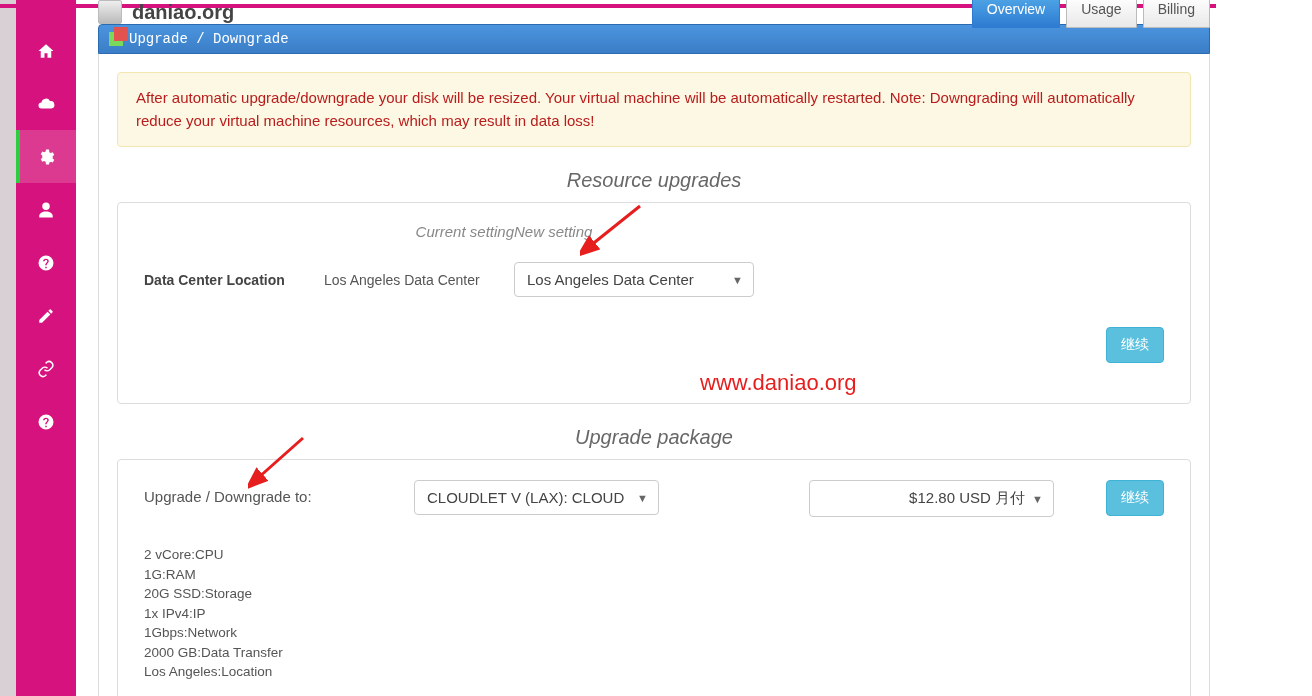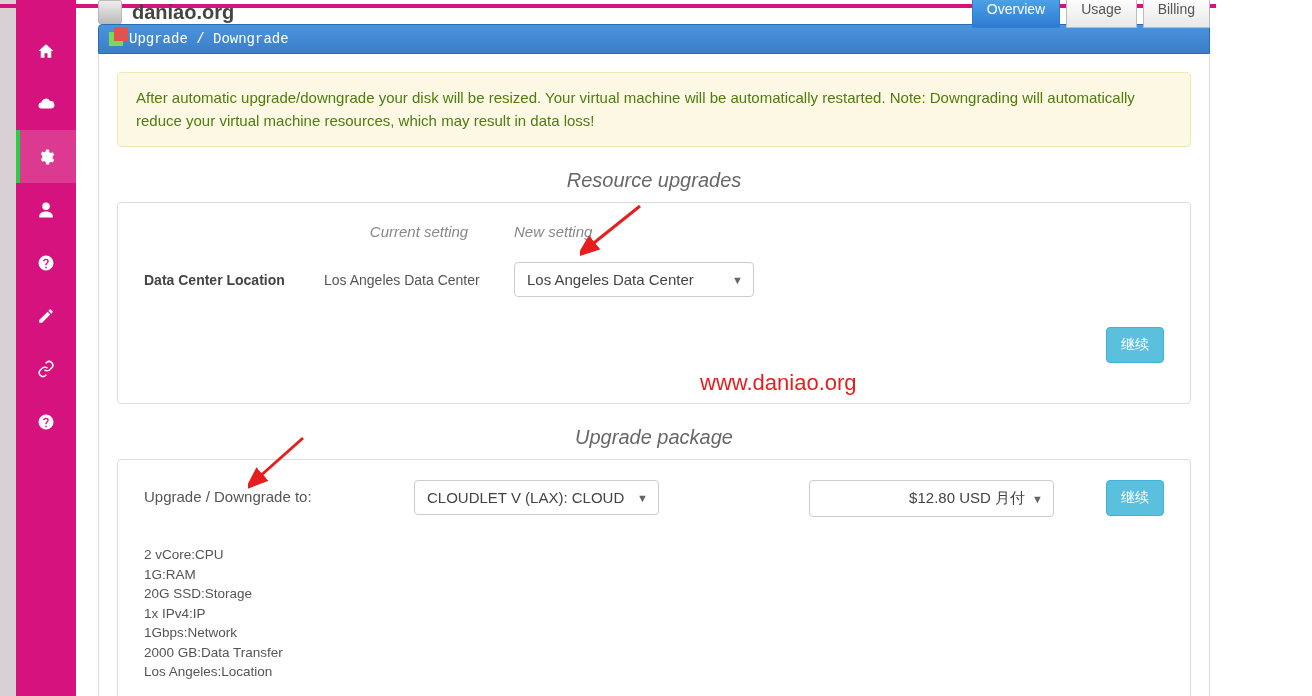--- a/index.html
+++ b/index.html
@@ -15,26 +15,26 @@
   .avatar { width:24px; height:24px; border:1px solid #bbb; margin-right:10px; background:linear-gradient(#eee,#bbb); border-radius:2px;}
   .site-title { font-size:20px; color:#444; font-weight:bold;}
   .btn-row { position:absolute; right:6px; top:-4px; display:flex; z-index:4;}
   .topbtn { border:1px solid #bbb; background:linear-gradient(#fff,#e8e8e8); color:#555; padding:4px 14px 10px; font-size:14px; margin-left:6px; border-radius:4px 4px 0 0; cursor:pointer;}
   .topbtn.active { background:linear-gradient(#4fa6e6,#2e7bd2); color:#fff; border-color:#2e7bd2;}
   .main { position:absolute; left:98px; right:6px; top:24px; }
   .panel-header { background:linear-gradient(#4b95de,#3b7dc7); border:1px solid #2d6bb0; border-radius:4px 4px 0 0; padding:6px 10px; color:#fff; font-size:14px; display:flex; align-items:center;font-family:Liberation Mono, monospace;}
   .panel-header-icon { width:14px; height:14px; margin-right:6px; background:#7ad85a; position:relative;}
   .panel-header-icon::after{ content:""; position:absolute; left:5px; top:-5px; width:14px; height:14px; background:#e2524f;}
   .panel-body { border:1px solid #ddd; border-top:none; padding:18px; background:#fff; }
-  .alert { background:#fcf8e3; border:1px solid #f2e7b2; color:#4d7c0f; padding:14px 18px; border-radius:4px; font-size:15px; line-height:1.5;}
+  .alert { background:#fcf8e3; border:1px solid #f2e7b2; color:#b91c1c; padding:14px 18px; border-radius:4px; font-size:15px; line-height:1.5;}
   .section-title { font-style:italic; font-size:20px; color:#676767; margin:22px 0 10px; font-weight:normal;text-align:center;}
   .upgrade-box { border:1px solid #ddd; border-radius:4px; padding:20px 26px 40px; position:relative;}
   .setting-headers { display:flex; color:#888; font-style:italic; font-size:15px; margin-bottom:22px;}
   .setting-headers .col1{ width:180px;}
-  .setting-headers .col2{ width:190px; text-align:center;}
+  .setting-headers .col2{ width:190px; text-align:right;}
   .setting-headers .col3{ width:200px; text-align:left;}
   .data-row { display:flex; align-items:center;}
   .data-row .label{ width:180px; font-weight:bold; color:#444; font-size:14px;}
   .data-row .current{ width:190px; font-size:14px; color:#555;}
   .select-box { border:1px solid #ccc; border-radius:4px; background:#fff; padding:8px 28px 8px 12px; font-size:15px; color:#444; position:relative; min-width:240px; display:inline-block;}
   .select-box .caret { position:absolute; right:10px; top:50%; transform:translateY(-50%); color:#666; font-size:11px;}
   .continue-btn { background:#5bc0de; color:#fff; border:1px solid #3fb2d6; border-radius:4px; padding:8px 14px; font-size:14px; cursor:pointer;margin-left:21px;}
   .btn-right { text-align:right; margin-top:30px;}
   .pkg-box { border:1px solid #ddd; border-radius:4px; padding:20px 26px 40px; position:relative; margin-top:8px;}
   .pkg-row { display:flex; align-items:flex-start; }

